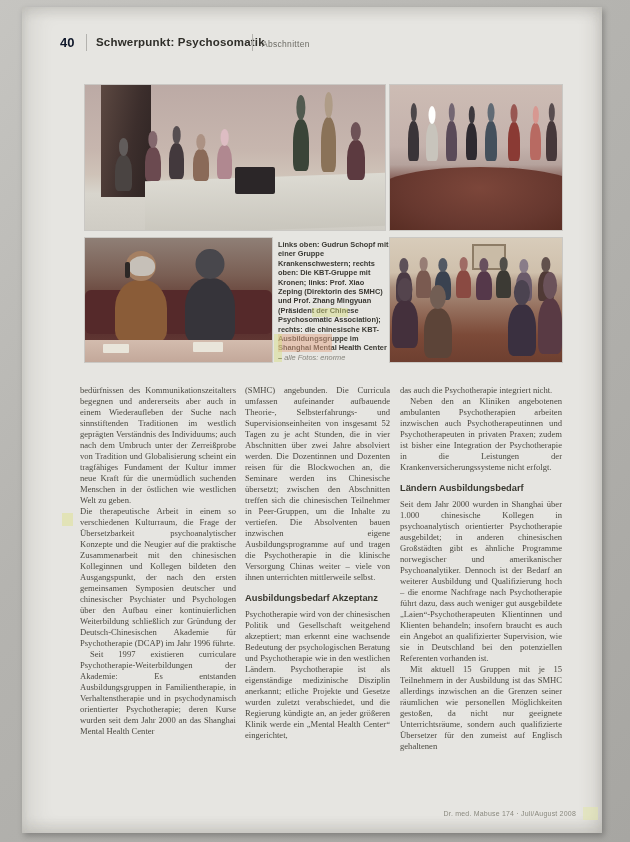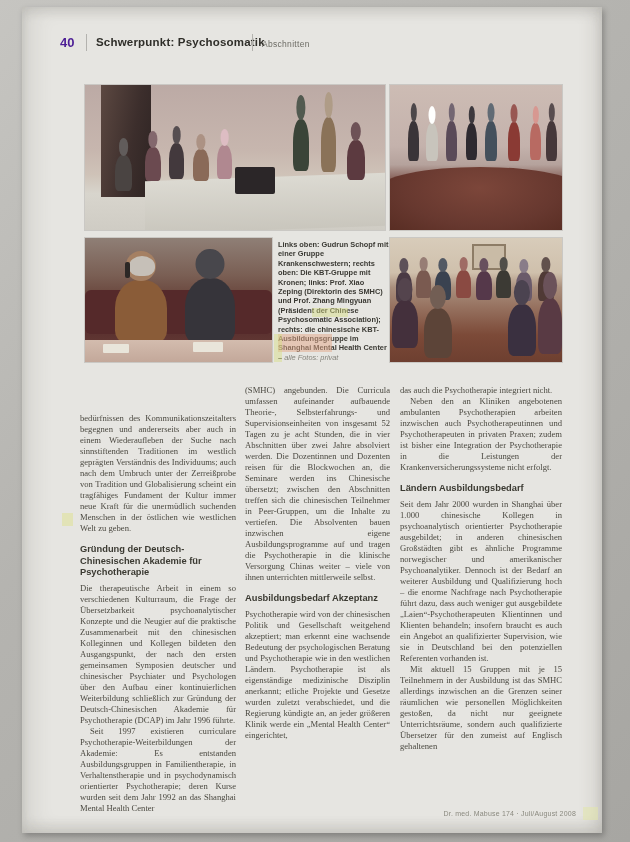--- a/index.html
+++ b/index.html
@@ -10,21 +10,21 @@
   }
   #scan-page{
     position:absolute;left:22px;top:7px;width:580px;height:826px;
     background:#e6e5e1;
     box-shadow:inset 12px 0 20px rgba(70,65,60,.10), inset -9px 0 16px rgba(70,65,60,.12),
                inset 0 -8px 12px rgba(70,65,60,.07), inset 0 6px 10px rgba(70,65,60,.06),
                2px 3px 6px rgba(0,0,0,.25);
   }
   
   .hdr{position:absolute;top:28px;left:0;width:100%;height:20px;}
-  .hdr .pagenum{position:absolute;left:38px;top:0;font-size:13px;font-weight:bold;color:#4c1d95;}
+  .hdr .pagenum{position:absolute;left:38px;top:0;font-size:13px;font-weight:bold;color:#0f172a;}
   .hdr .sep{position:absolute;top:-1px;width:1px;height:17px;background:#b3b2ae;}
   .hdr .section{position:absolute;left:74px;top:1px;font-size:11.5px;font-weight:bold;color:#2f2e29;letter-spacing:.2px;}
   .hdr .subsection{position:absolute;left:240px;top:4px;font-size:8.5px;color:#6d6c65;letter-spacing:.3px;}
   
   .photo{position:absolute;overflow:hidden;box-shadow:0 0 0 1px rgba(120,115,110,.25);}
   .person{position:absolute;border-radius:45% 45% 18% 18%;}
   .person::before{
     content:'';position:absolute;left:50%;top:-46%;transform:translateX(-50%);
     width:58%;height:48%;border-radius:50%;background:inherit;
     filter:brightness(1.35) saturate(.6);
@@ -53,21 +53,21 @@
   
   .caption-block{position:absolute;left:256px;top:233px;width:112px;height:122px;
     font-size:7.4px;line-height:9.4px;font-weight:bold;color:#3a3933;text-align:left;}
   .caption-block .credit{color:#85847c;font-style:italic;font-weight:normal;}
   .hl{position:absolute;pointer-events:none;}
   .hl-y{background:rgba(216,222,130,.45);}
   .hl-p{background:rgba(226,168,138,.5);}
   
   .cols{position:absolute;left:58px;top:378px;width:482px;height:433px;display:flex;}
   .col{font-family:"Liberation Serif",serif;font-size:8.6px;line-height:11px;color:#4b4941;text-align:justify;}
-  .col-left{width:156px;margin-right:9px;margin-top:28px;}
+  .col-left{width:156px;margin-right:9px;}
   .col-mid{width:145px;margin-right:10px;}
   .col-right{width:162px;}
   .col p{margin:0;}
   .col p.indent{text-indent:10px;}
   .col h3{
     font-family:"Liberation Sans",sans-serif;font-size:9.3px;line-height:11.5px;
     color:#3b3a32;margin:10px 0 4px 0;font-weight:bold;text-align:left;position:relative;
   }
   .col-right h3 .hl-head{position:absolute;left:-2px;top:-1px;width:118px;height:13px;
     background:rgba(222,226,150,.5);z-index:-1;}
@@ -123,21 +123,21 @@
     <div class="person" style="left:100px;top:40px;width:50px;height:64px;background:#36343a;"></div>
     <div class="tabletop"></div>
     <div class="paper" style="left:18px;top:106px;width:26px;height:9px;"></div>
     <div class="paper" style="left:108px;top:104px;width:30px;height:10px;"></div>
   </div>
 
   <div class="caption-block">
     <div class="hl hl-y" style="left:34px;top:68px;width:36px;height:9px;"></div>
     <div class="hl hl-p" style="left:0px;top:94px;width:54px;height:18px;"></div>
     <div class="hl hl-y" style="left:-4px;top:94px;width:8px;height:28px;"></div>
-    <span>Links oben: Gudrun Schopf mit einer Gruppe Krankenschwestern; rechts oben: Die KBT-Gruppe mit Kronen; links: Prof. Xiao Zeping (Direktorin des SMHC) und Prof. Zhang Mingyuan (Präsident der Chinese Psychosomatic Association); rechts: die chinesische KBT-Ausbildungsgruppe im Shanghai Mental Health Center – </span><span class="credit">alle Fotos: privat</span>
+    <span>Links oben: Gudrun Schopf mit einer Gruppe Krankenschwestern; rechts oben: Die KBT-Gruppe mit Kronen; links: Prof. Xiao Zeping (Direktorin des SMHC) und Prof. Zhang Mingyuan (Präsident der Chinese Psychosomatic Association); rechts: die chinesische KBT-Ausbildungsgruppe im Shanghai Mental Health Center – </span><span class="credit">alle Fotos: enorme</span>
   </div>
 
   <div class="photo ph-d">
     <div class="frame"></div>
     <div class="person" style="left:6px;top:34px;width:16px;height:30px;background:#4a3a44;"></div>
     <div class="person" style="left:26px;top:32px;width:15px;height:28px;background:#7a5a50;"></div>
     <div class="person" style="left:45px;top:33px;width:16px;height:29px;background:#3a4250;"></div>
     <div class="person" style="left:66px;top:32px;width:15px;height:28px;background:#8a4a42;"></div>
     <div class="person" style="left:86px;top:33px;width:16px;height:29px;background:#55384a;"></div>
     <div class="person" style="left:106px;top:32px;width:15px;height:28px;background:#3c3a34;"></div>
@@ -147,23 +147,22 @@
     <div class="person" style="left:34px;top:70px;width:28px;height:50px;background:#5c4438;"></div>
     <div class="person" style="left:118px;top:66px;width:28px;height:52px;background:#3a3040;"></div>
     <div class="person" style="left:148px;top:60px;width:24px;height:56px;background:#593a44;"></div>
   </div>
 
   <div class="mark-margin" style="left:40px;top:506px;"></div>
 
   <div class="cols">
     <div class="col col-left">
       <p>bedürfnissen des Kommunikationszeitalters begegnen und andererseits aber auch in einem Wiederaufleben der Suche nach sinnstiftenden Traditionen im westlich geprägten Verständnis des Individuums; auch nach dem Umbruch unter der Zerreißprobe von Tradition und Globalisierung scheint ein tragfähiges Fundament der Kultur immer neue Kraft für die unermüdlich suchenden Menschen in der östlichen wie westlichen Welt zu geben.</p>
-      <h3>Gründung der Deutsch-Chinesischen Akademie für Psychotherapie</h3>
       <p>Die therapeutische Arbeit in einem so verschiedenen Kulturraum, die Frage der Übersetzbarkeit psychoanalytischer Konzepte und die Neugier auf die praktische Zusammenarbeit mit den chinesischen Kolleginnen und Kollegen bildeten den Ausgangspunkt, der nach den ersten gemeinsamen Symposien deutscher und chinesischer Psychiater und Psychologen über den Aufbau einer kontinuierlichen Weiterbildung schließlich zur Gründung der Deutsch-Chinesischen Akademie für Psychotherapie (DCAP) im Jahr 1996 führte.</p>
-      <p class="indent">Seit 1997 existieren curriculare Psychotherapie-Weiterbildungen der Akademie: Es entstanden Ausbildungsgruppen in Familientherapie, in Verhaltenstherapie und in psychodynamisch orientierter Psychotherapie; deren Kurse wurden seit dem Jahr 1992 an das Shanghai Mental Health Center</p>
+      <p class="indent">Seit 1997 existieren curriculare Psychotherapie-Weiterbildungen der Akademie: Es entstanden Ausbildungsgruppen in Familientherapie, in Verhaltenstherapie und in psychodynamisch orientierter Psychotherapie; deren Kurse wurden seit dem Jahr 2000 an das Shanghai Mental Health Center</p>
     </div>
     <div class="col col-mid">
       <p>(SMHC) angebunden. Die Curricula umfassen aufeinander aufbauende Theorie-, Selbsterfahrungs- und Supervisionseinheiten von insgesamt 52 Tagen zu je acht Stunden, die in vier Abschnitten über zwei Jahre absolviert werden. Die Dozentinnen und Dozenten reisen für die Blockwochen an, die Seminare werden ins Chinesische übersetzt; zwischen den Abschnitten treffen sich die chinesischen Teilnehmer in Peer-Gruppen, um die Inhalte zu vertiefen. Die Absolventen bauen inzwischen eigene Ausbildungsprogramme auf und tragen die Psychotherapie in die klinische Versorgung Chinas weiter – viele von ihnen unterrichten mittlerweile selbst.</p>
       <h3>Ausbildungsbedarf Akzeptanz</h3>
       <p>Psychotherapie wird von der chinesischen Politik und Gesellschaft weitgehend akzeptiert; man erkennt eine wachsende Bedeutung der psychologischen Beratung und Psychotherapie wie in den westlichen Ländern. Psychotherapie ist als eigenständige medizinische Disziplin anerkannt; etliche Projekte und Gesetze wurden zuletzt verabschiedet, und die Regierung kündigte an, an jeder größeren Klinik werde ein „Mental Health Center“ eingerichtet,</p>
     </div>
     <div class="col col-right">
       <p>das auch die Psychotherapie integriert nicht.</p>
       <p class="indent">Neben den an Kliniken angebotenen ambulanten Psychotherapien arbeiten inzwischen auch Psychotherapeutinnen und Psychotherapeuten in privaten Praxen; zudem ist bisher eine Integration der Psychotherapie in die Leistungen der Krankenversicherungssysteme nicht erfolgt.</p>
       <h3><span class="hl-head"></span><span>Ländern Ausbildungsbedarf</span></h3>

